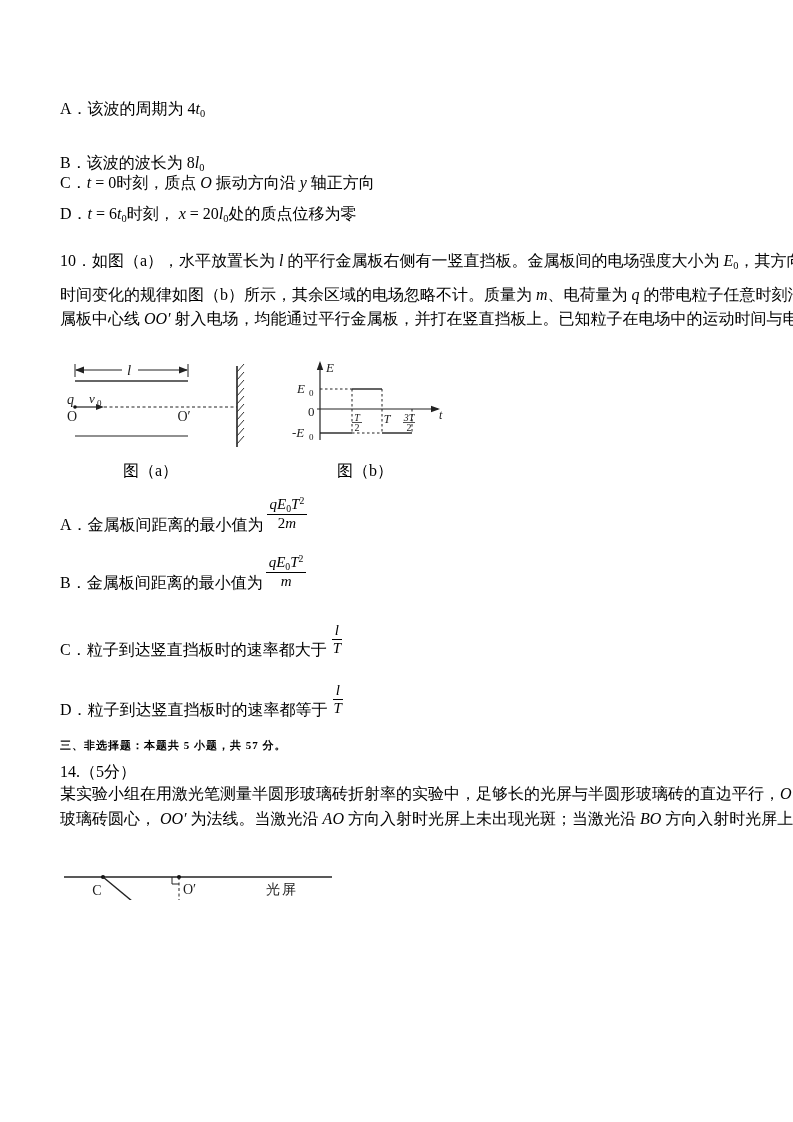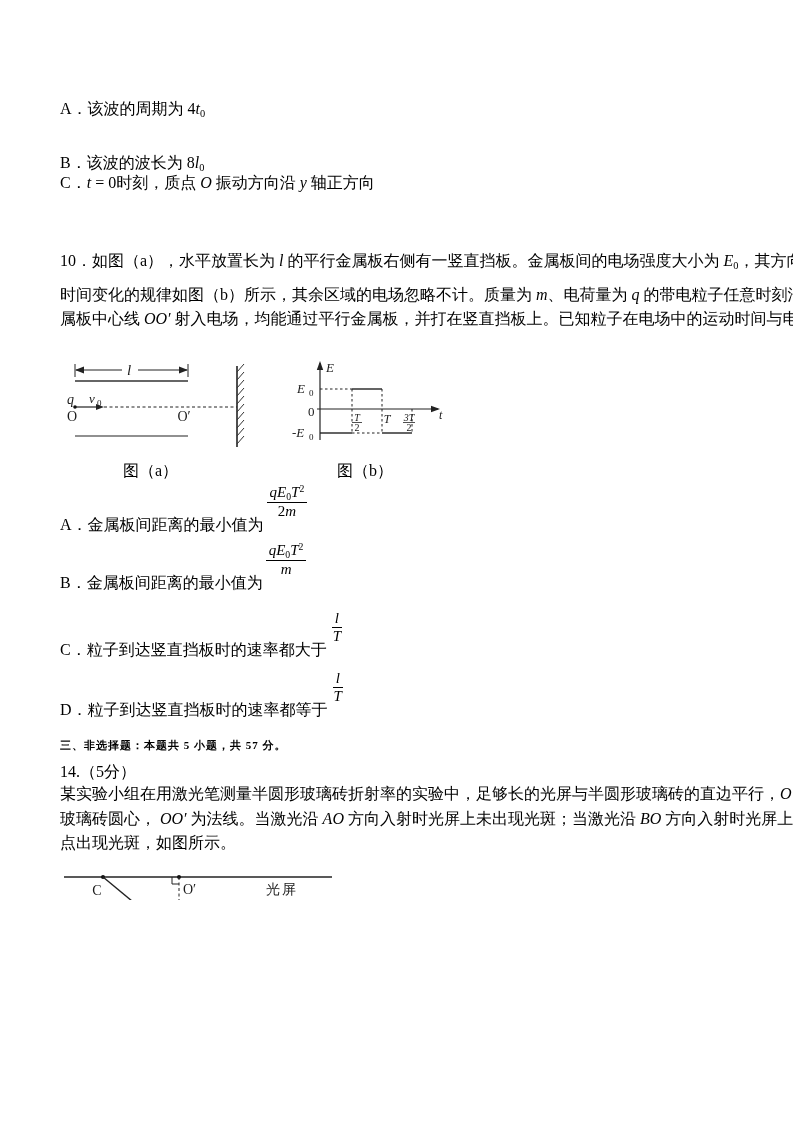--- a/index.html
+++ b/index.html
@@ -3,38 +3,39 @@
 <meta charset="utf-8">
 <style>
   html,body{margin:0;padding:0;background:#ffffff;}
   .page{position:relative;width:793px;height:900px;background:#fff;overflow:hidden;
         font-family:"Liberation Serif","DejaVu Serif",serif;color:#000;font-size:16px;}
   .line{position:absolute;left:60px;white-space:nowrap;line-height:21px;}
   .var{font-style:italic;font-family:"Liberation Serif","DejaVu Serif",serif;}
   .sb{font-size:0.65em;vertical-align:-0.3em;}
   .sp{font-size:0.65em;vertical-align:0.5em;}
   .frac{display:inline-flex;flex-direction:column;align-items:center;vertical-align:middle;
-        margin:16px 3px;line-height:1.15;font-size:15px;}
+        margin:4px 3px;line-height:1.15;font-size:15px;}
   .frac .num{border-bottom:1px solid #000;padding:0 3px;}
   .frac .den{padding:0 3px;}
   .opt{position:absolute;left:60px;display:flex;align-items:flex-end;height:40px;white-space:nowrap;}
   .heading{font-weight:bold;font-size:11px;letter-spacing:1px;}
   .caption{position:absolute;font-size:16px;white-space:nowrap;}
   svg{position:absolute;overflow:visible;}
   svg text{font-family:"Liberation Serif","DejaVu Serif",serif;fill:#1a1a1a;}
   .it{font-style:italic;}
 </style>
 </head>
 <body>
 
 <div class="page">
 
   <div class="line" style="top:98px">A．该波的周期为 4<span class="var">t</span><span class="sb">0</span></div>
   <div class="line" style="top:152px">B．该波的波长为 8<span class="var">l</span><span class="sb">0</span></div>
   <div class="line" style="top:172px">C．<span class="var">t</span> = 0时刻，质点 <span class="var">O</span> 振动方向沿 <span class="var">y</span> 轴正方向</div>
+  <div class="line" style="top:203px">D．<span class="var">t</span> = 6<span class="var">t</span><span class="sb">0</span>时刻， <span class="var">x</span> = 20<span class="var">l</span><span class="sb">0</span>处的质点位移为零</div>
 
   <div class="line" style="top:250px">10．如图（a），水平放置长为 <span class="var">l</span> 的平行金属板右侧有一竖直挡板。金属板间的电场强度大小为 <span class="var">E</span><span class="sb">0</span>，其方向随</div>
   <div class="line" style="top:284px">时间变化的规律如图（b）所示，其余区域的电场忽略不计。质量为 <span class="var">m</span>、电荷量为 <span class="var">q</span> 的带电粒子任意时刻沿金</div>
   <div class="line" style="top:308px">属板中心线 <span class="var">OO′</span> 射入电场，均能通过平行金属板，并打在竖直挡板上。已知粒子在电场中的运动时间与电场</div>
 
   <svg style="left:56px;top:356px" width="260" height="104" viewBox="0 0 260 104">
     <g stroke="#222" stroke-width="1">
       <line x1="19" y1="8" x2="19" y2="21"></line>
       <line x1="20" y1="14" x2="66" y2="14"></line>
       <line x1="82" y1="14" x2="131" y2="14"></line>
@@ -116,21 +117,20 @@
   <div class="opt" style="top:681px">D．粒子到达竖直挡板时的速率都等于 <span class="frac">
         <span class="num"><span class="var">l</span></span>
         <span class="den"><span class="var">T</span></span>
       </span></div>
 
   <div class="line heading" style="top:735px">三、非选择题：本题共 5 小题，共 57 分。</div>
 
   <div class="line" style="top:761px">14.（5分）</div>
   <div class="line" style="top:783px">某实验小组在用激光笔测量半圆形玻璃砖折射率的实验中，足够长的光屏与半圆形玻璃砖的直边平行，<span class="var">O</span> 点为</div>
   <div class="line" style="top:808px">玻璃砖圆心， <span class="var">OO′</span> 为法线。当激光沿 <span class="var">AO</span> 方向入射时光屏上未出现光斑；当激光沿 <span class="var">BO</span> 方向入射时光屏上 </div>
-  <div class="line" style="top:832px">点出现光斑，如图所示。</div>
 
   <svg style="left:56px;top:862px" width="300" height="160" viewBox="0 0 300 160">
     <line x1="8" y1="15" x2="276" y2="15" stroke="#222" stroke-width="1.6"></line>
     <circle cx="47" cy="15" r="2" fill="#111"></circle>
     <text x="41" y="33" font-size="14" text-anchor="middle">C</text>
     <circle cx="123" cy="15" r="2" fill="#111"></circle>
     <g stroke="#222" stroke-width="1" fill="none">
       <polyline points="116,15 116,22 123,22"></polyline>
     </g>
     <text x="127" y="32" font-size="14">O′</text>

